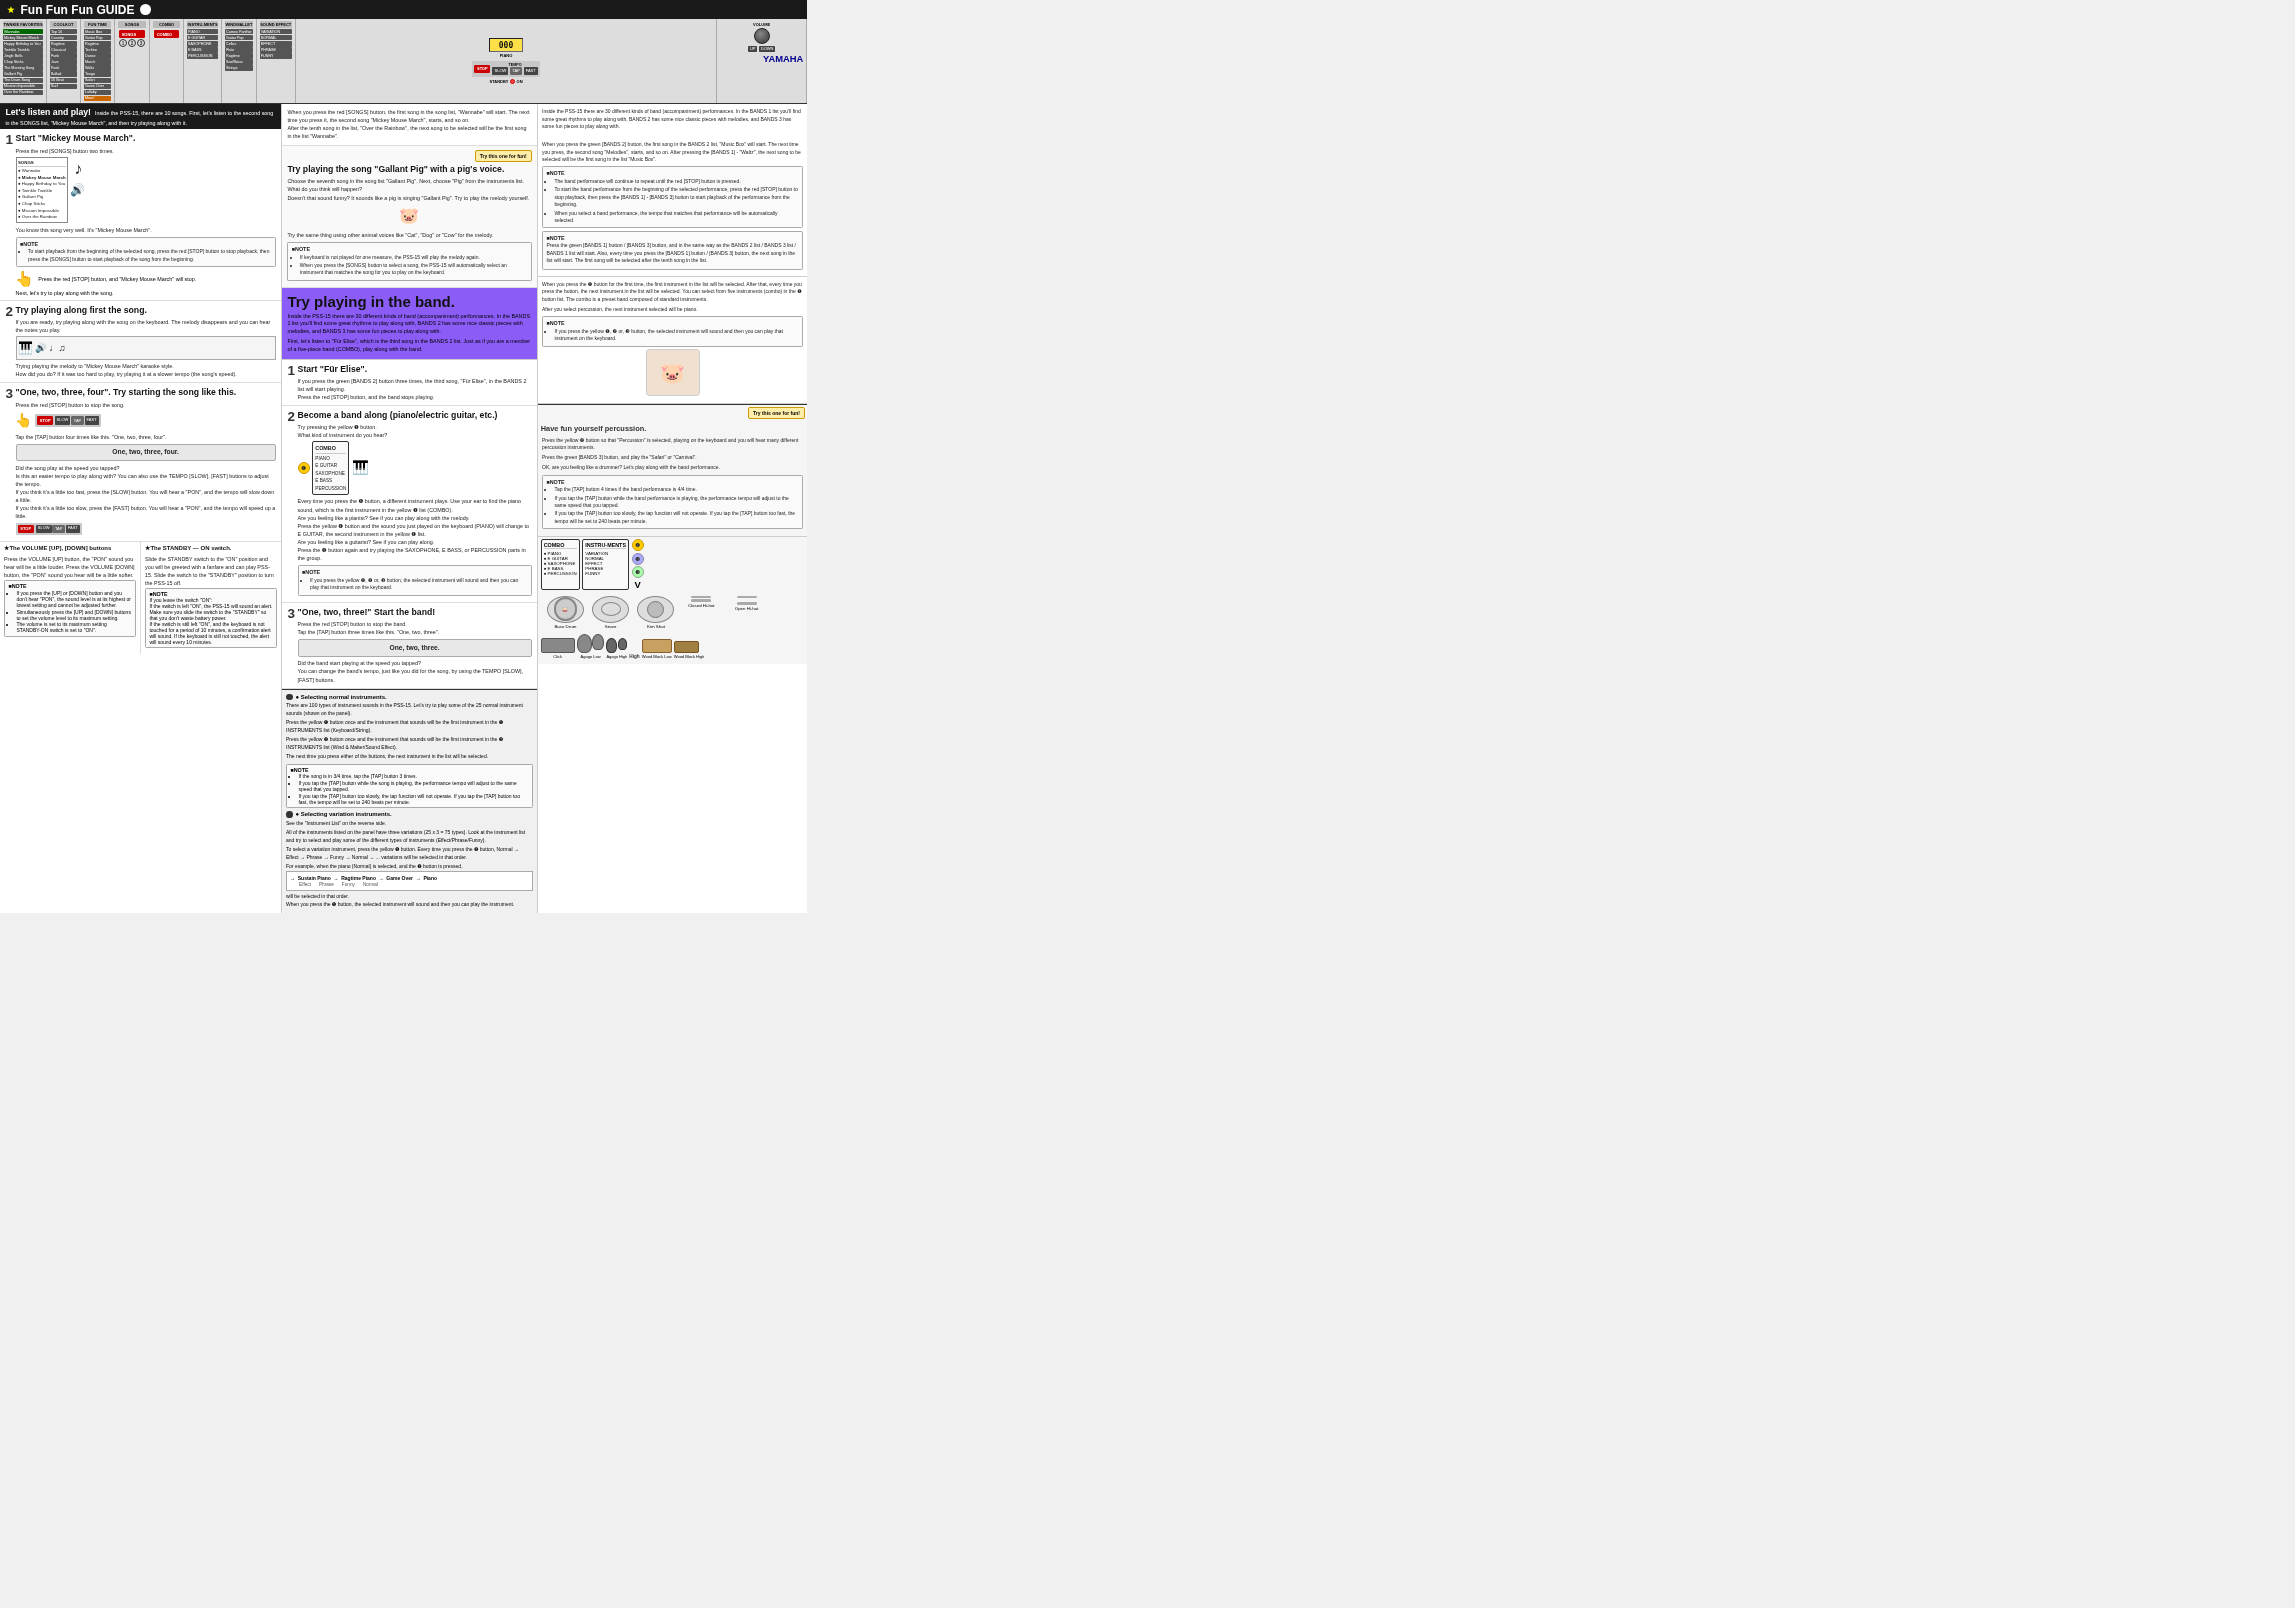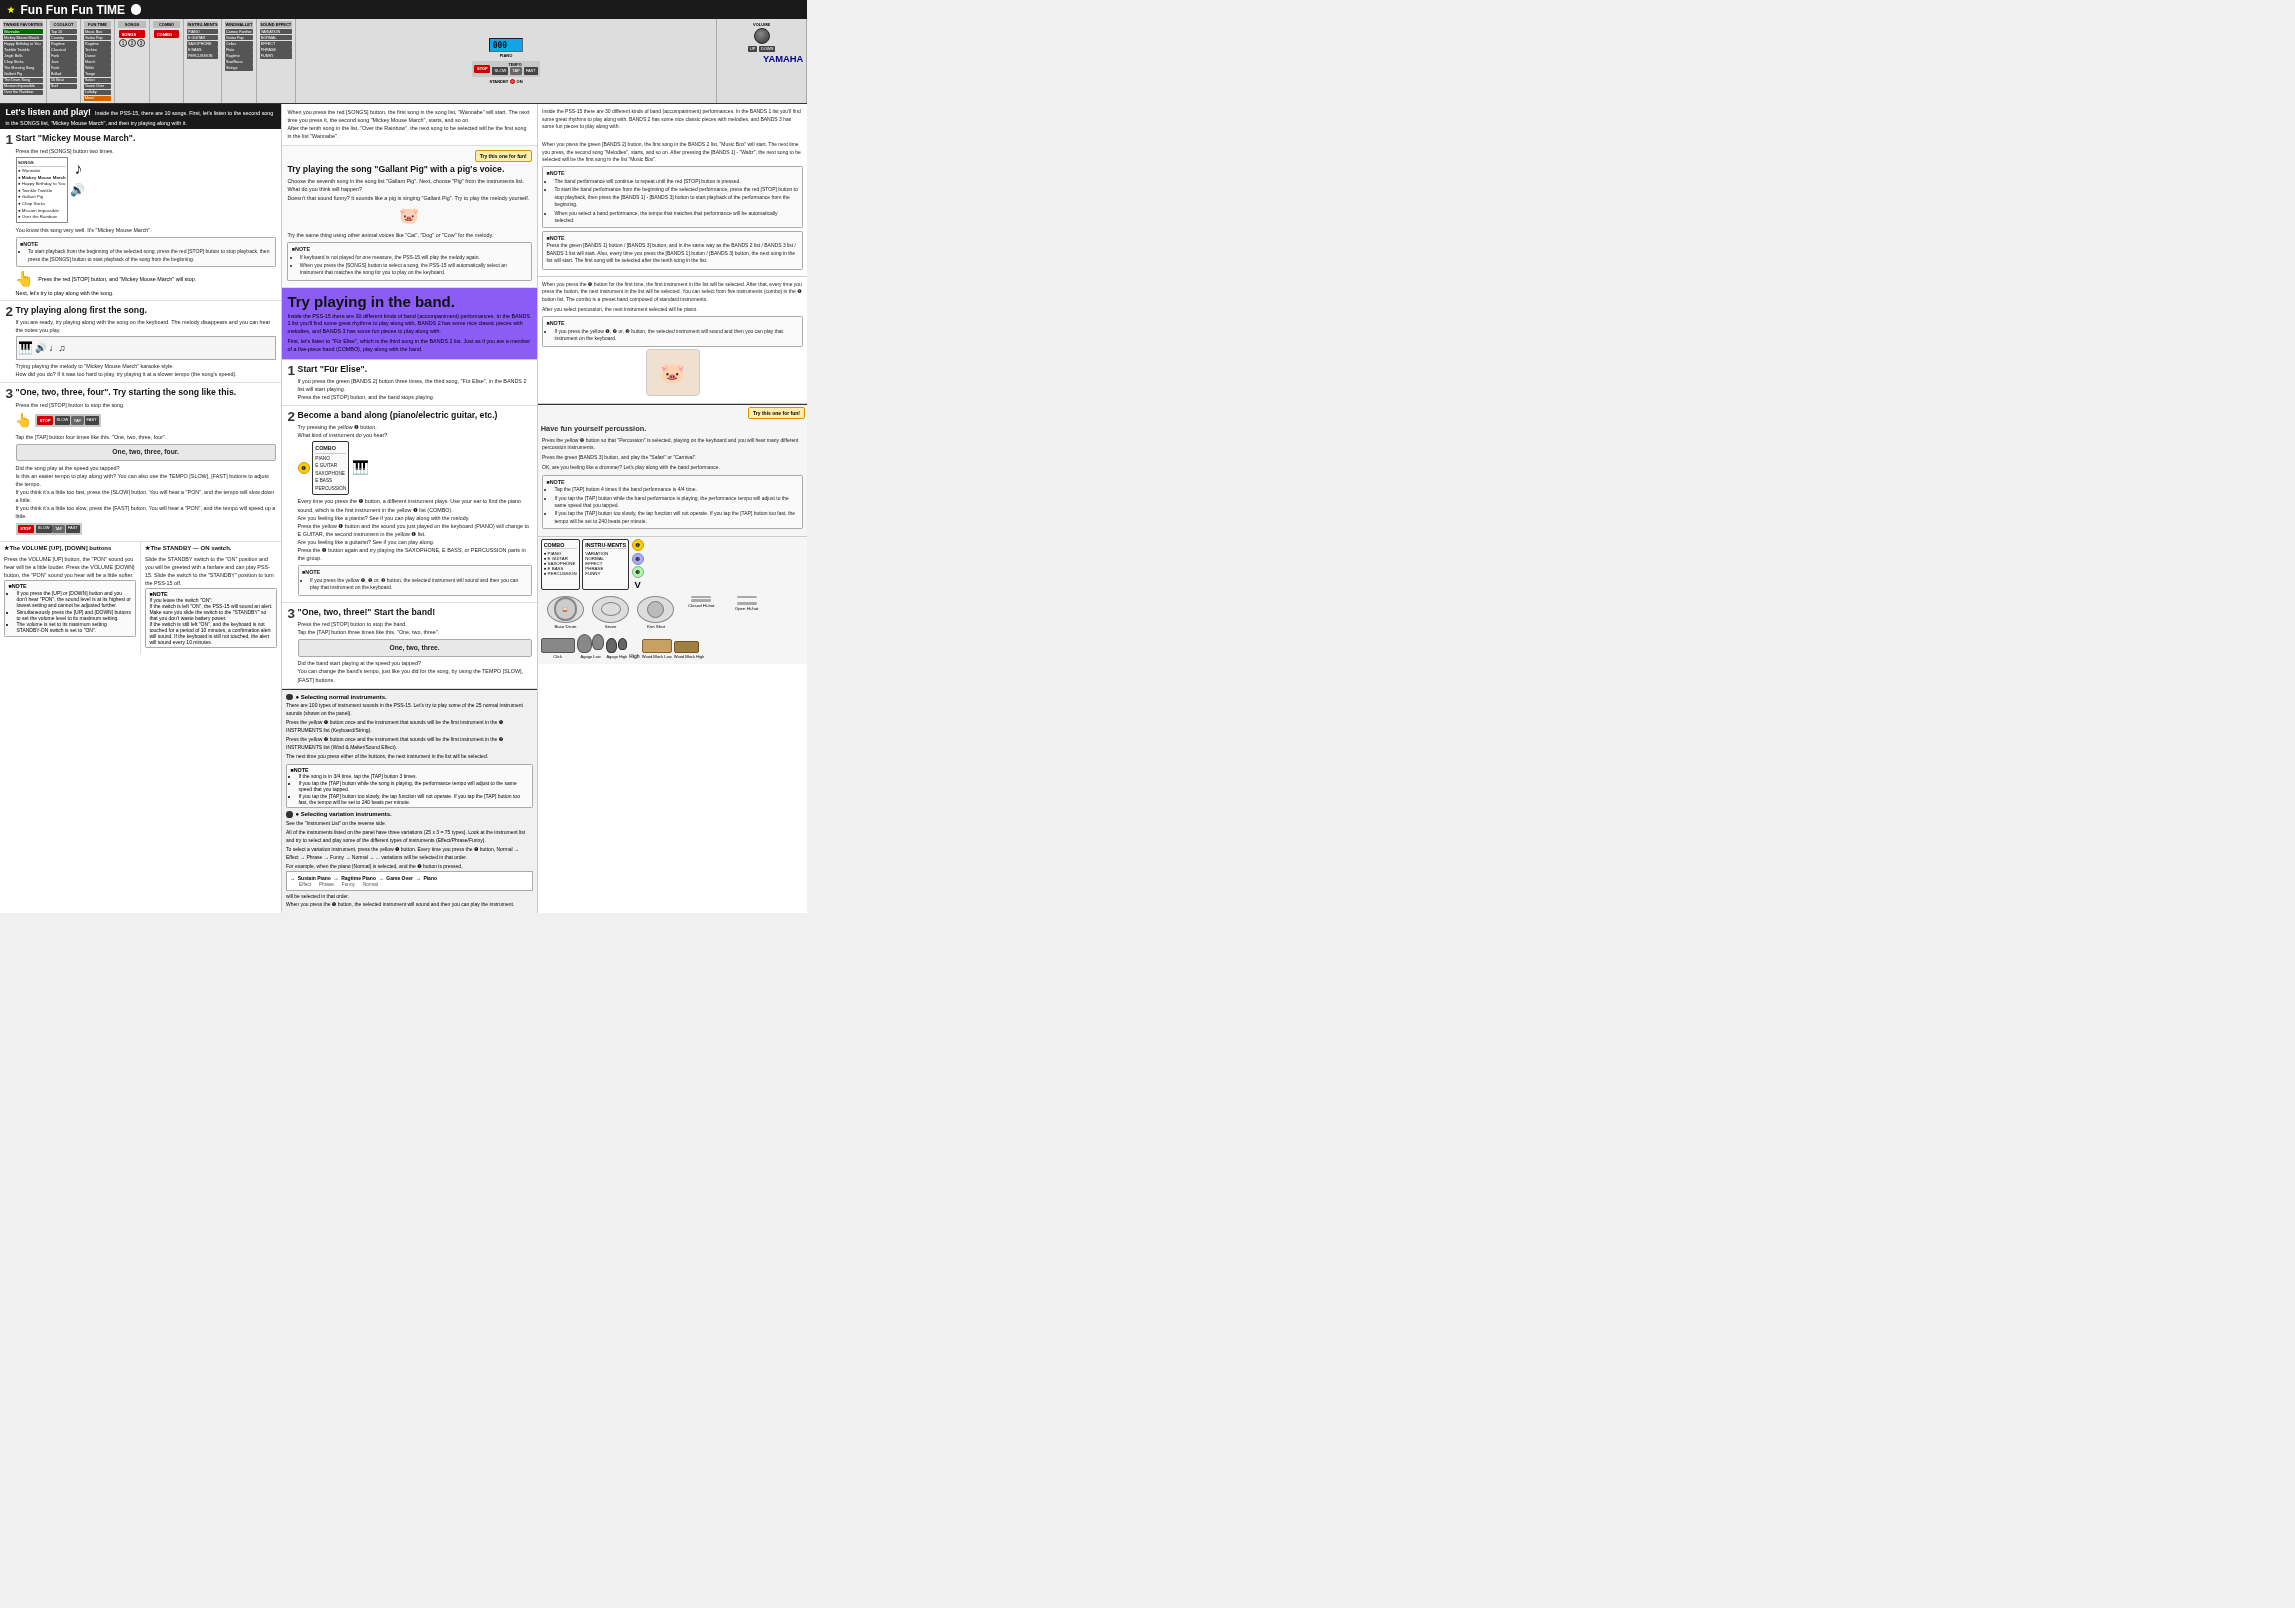--- a/index.html
+++ b/index.html
@@ -360,26 +360,27 @@
       width: 6.7px;
       height: 6.7px;
       background: #333;
       border-radius: 50%;
       display: inline-block;
       flex-shrink: 0;
     }
 
     
     .pss-display {
-      background: #0ea5e9;
+      background: #fde047;
       border: 1.3px inset #667;
       font-size: 8px;
       font-weight: bold;
       padding: 1.3px 2.7px;
       min-width: 34px;
+      text-align: center;
       color: #111;
       font-family: monospace;
     }
 
     
     .control-strip {
       display: flex;
       align-items: center;
       gap: 2px;
       background: #c8c8c8;
@@ -439,21 +440,21 @@
       color: #333;
     }
   </style>
 </head>
 <body>
 
 <div>
 
   <div class="top-header">
     <span class="star">★</span>
-    <span class="title">Fun Fun Fun TIME</span>
+    <span class="title">Fun Fun Fun GUIDE</span>
     <span class="dot"></span>
   </div>
 
   <div class="pss-top-row">
 
     <div class="panel-group">
       <div class="panel-group-title">TWNKIE FAVORITES</div>
       <div class="panel-buttons">
         <div class="pb pb-green">Wannabe</div>
         <div class="pb">Mickey Mouse March</div>

